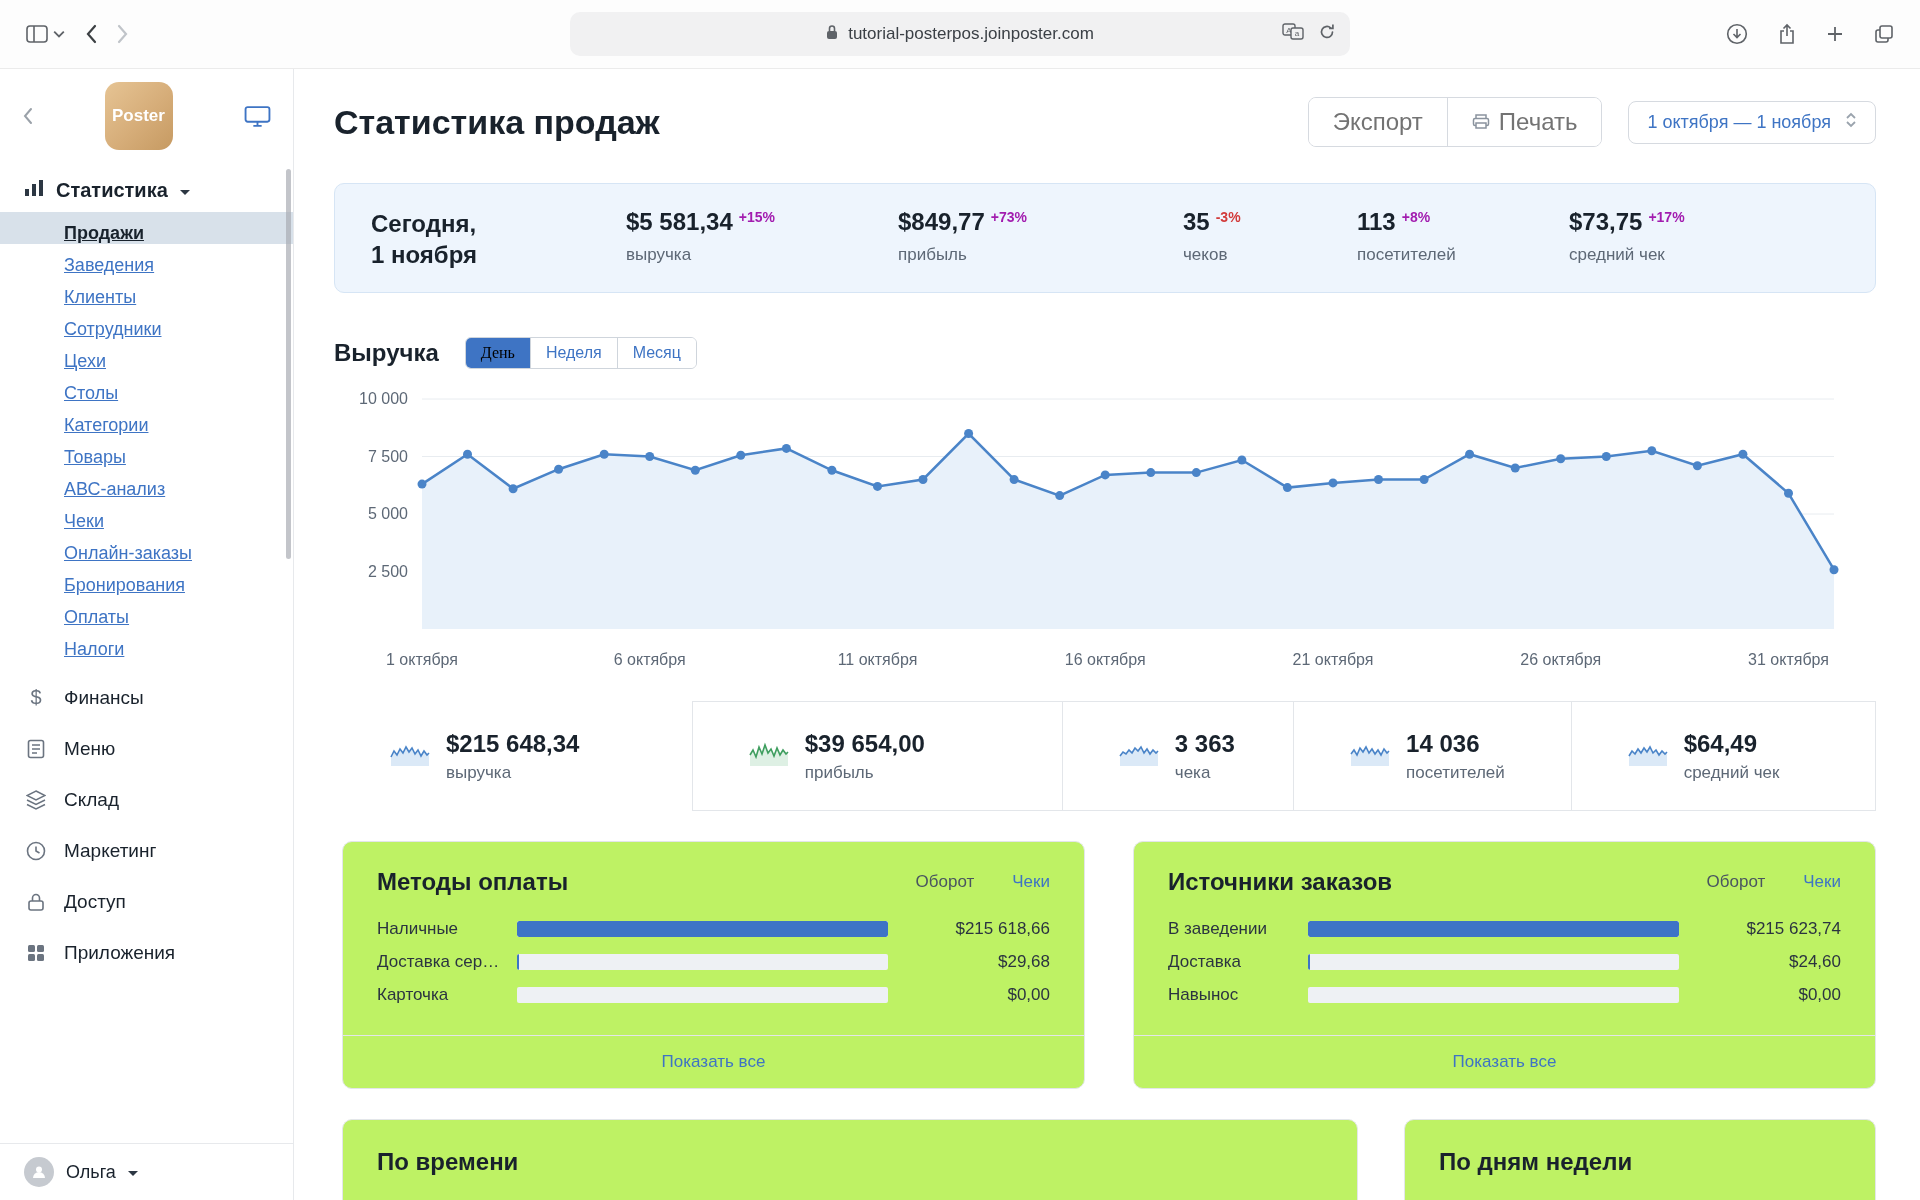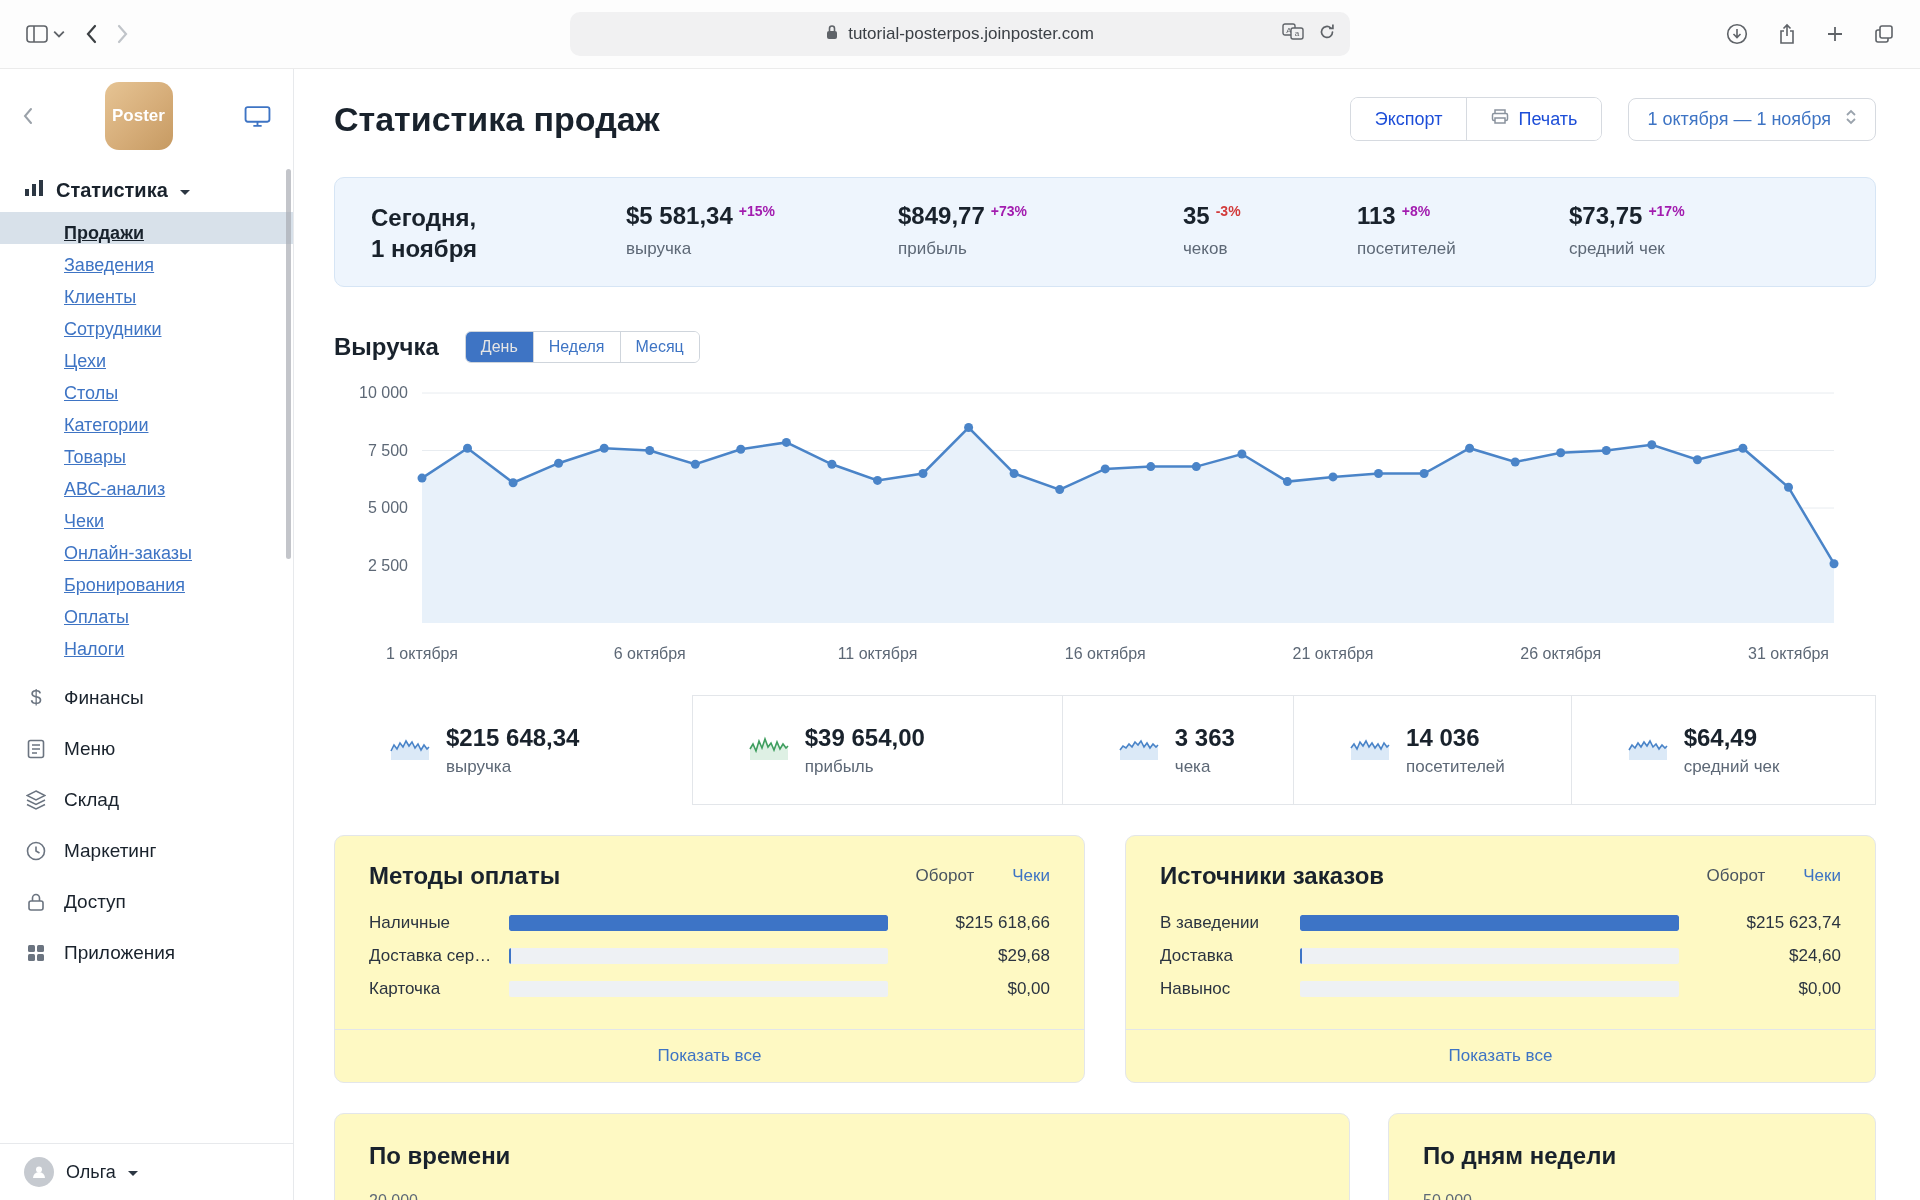--- a/index.html
+++ b/index.html
@@ -46,21 +46,21 @@
   .side-scrollbar { position:absolute; right:2px; top:100px; width:5px; height:390px;
     background:#a9adb3; border-radius:3px; opacity:.7; cursor:grab; }
 
   
   .main { flex:1; padding:28px 44px 0 40px; overflow:hidden; }
   .page-head { display:flex; justify-content:space-between; align-items:center; }
   h1 { font-size:34px; font-weight:700; }
   h2 { font-size:24px; font-weight:700; }
   .head-actions { display:flex; align-items:center; gap:26px; }
   .btn-group { display:flex; border:1px solid #d6dae0; border-radius:8px; overflow:hidden; background:#fff; }
-  .btn-group button { font-size:18px; color:#1d4ed8; background:#fff; border:none; padding:10px 24px;
+  .btn-group button { font-size:24px; color:#737373; background:#fff; border:none; padding:10px 24px;
     cursor:pointer; display:flex; align-items:center; gap:9px; }
   .btn-group button + button { border-left:1px solid #d6dae0; }
   .date-select { font-size:18px; color:#3e74c4; background:#fff; border:1px solid #d6dae0;
     border-radius:8px; padding:10px 18px; display:flex; align-items:center; gap:14px; cursor:pointer; }
 
   
   .summary { margin-top:36px; height:110px; background:#eef5fd; border:1px solid #d6e5f5;
     border-radius:10px; padding:24px 36px; display:grid;
     grid-template-columns:255px 272px 285px 174px 212px 1fr; align-items:start; }
   .today { font-size:24px; font-weight:700; line-height:1.3; }
@@ -69,39 +69,39 @@
   .md { font-size:14px; font-weight:700; margin-left:6px; margin-top:1px; }
   .md.pos { color:#a21caf; } .md.neg { color:#d23b3b; }
   .ml { font-size:17px; color:#5d6876; margin-top:9px; }
 
   
   .rev-head { display:flex; align-items:center; gap:26px; margin-top:44px; }
   .seg { display:flex; border:1px solid #cfd5dc; border-radius:6px; overflow:hidden; }
   .seg-btn { font-size:16px; padding:6px 15px; background:#fff; color:#3e74c4; border:none;
     border-left:1px solid #cfd5dc; cursor:pointer; }
   .seg-btn:first-child { border-left:none; }
-  .seg-btn.active { background:#3e74c4; color:#e5e5e5; }
+  .seg-btn.active { background:#3e74c4; color:#000000;font-family:Liberation Serif, serif; }
 
   #revenue-chart { margin-top:10px; height:300px; }
 
   
   .totals { display:flex; margin-top:22px; height:110px; }
   .total-cell { display:flex; align-items:center; gap:16px; padding-left:56px;
     border:solid #e3e6ea; border-width:1px 0 1px 1px; cursor:pointer; }
   .total-cell:nth-child(1){ flex:0 0 23.2%; border:none; }
   .total-cell:nth-child(2){ flex:0 0 24%; }
   .total-cell:nth-child(3){ flex:0 0 15%; }
   .total-cell:nth-child(4){ flex:0 0 18%; }
   .total-cell:nth-child(5){ flex:0 0 19.8%; border-right-width:1px; }
   .tv { font-size:24px; font-weight:700; }
   .tl { font-size:17px; color:#5d6876; margin-top:5px; }
 
   
   .cards { display:flex; gap:40px; margin-top:30px; }
-  .card { border:1px solid #e3e6ea; border-radius:10px; background:#fef9c3; }
+  .card { border:1px solid #e3e6ea; border-radius:10px; background:#bef264;margin-left:8px; }
   .cards .card { flex:1; height:248px; display:flex; flex-direction:column; }
   .card-head { display:flex; justify-content:space-between; align-items:center; padding:26px 34px 12px; }
   .card-toggles { font-size:17px; display:flex; gap:38px; }
   .tg.active { color:#4a5560; cursor:pointer; }
   .tg.link { color:#3e74c4; cursor:pointer; }
   .card-rows { padding:4px 34px 0; }
   .pay-row { display:flex; align-items:center; gap:12px; height:33px; font-size:17px; color:#2b3440; }
   .pr-label { width:128px; white-space:nowrap; overflow:hidden; }
   .pr-track { flex:1; height:16px; background:#eef1f4; border-radius:2px; overflow:hidden; }
   .pr-fill { display:block; height:100%; background:#3d74c6; border-radius:2px; width:0; }

